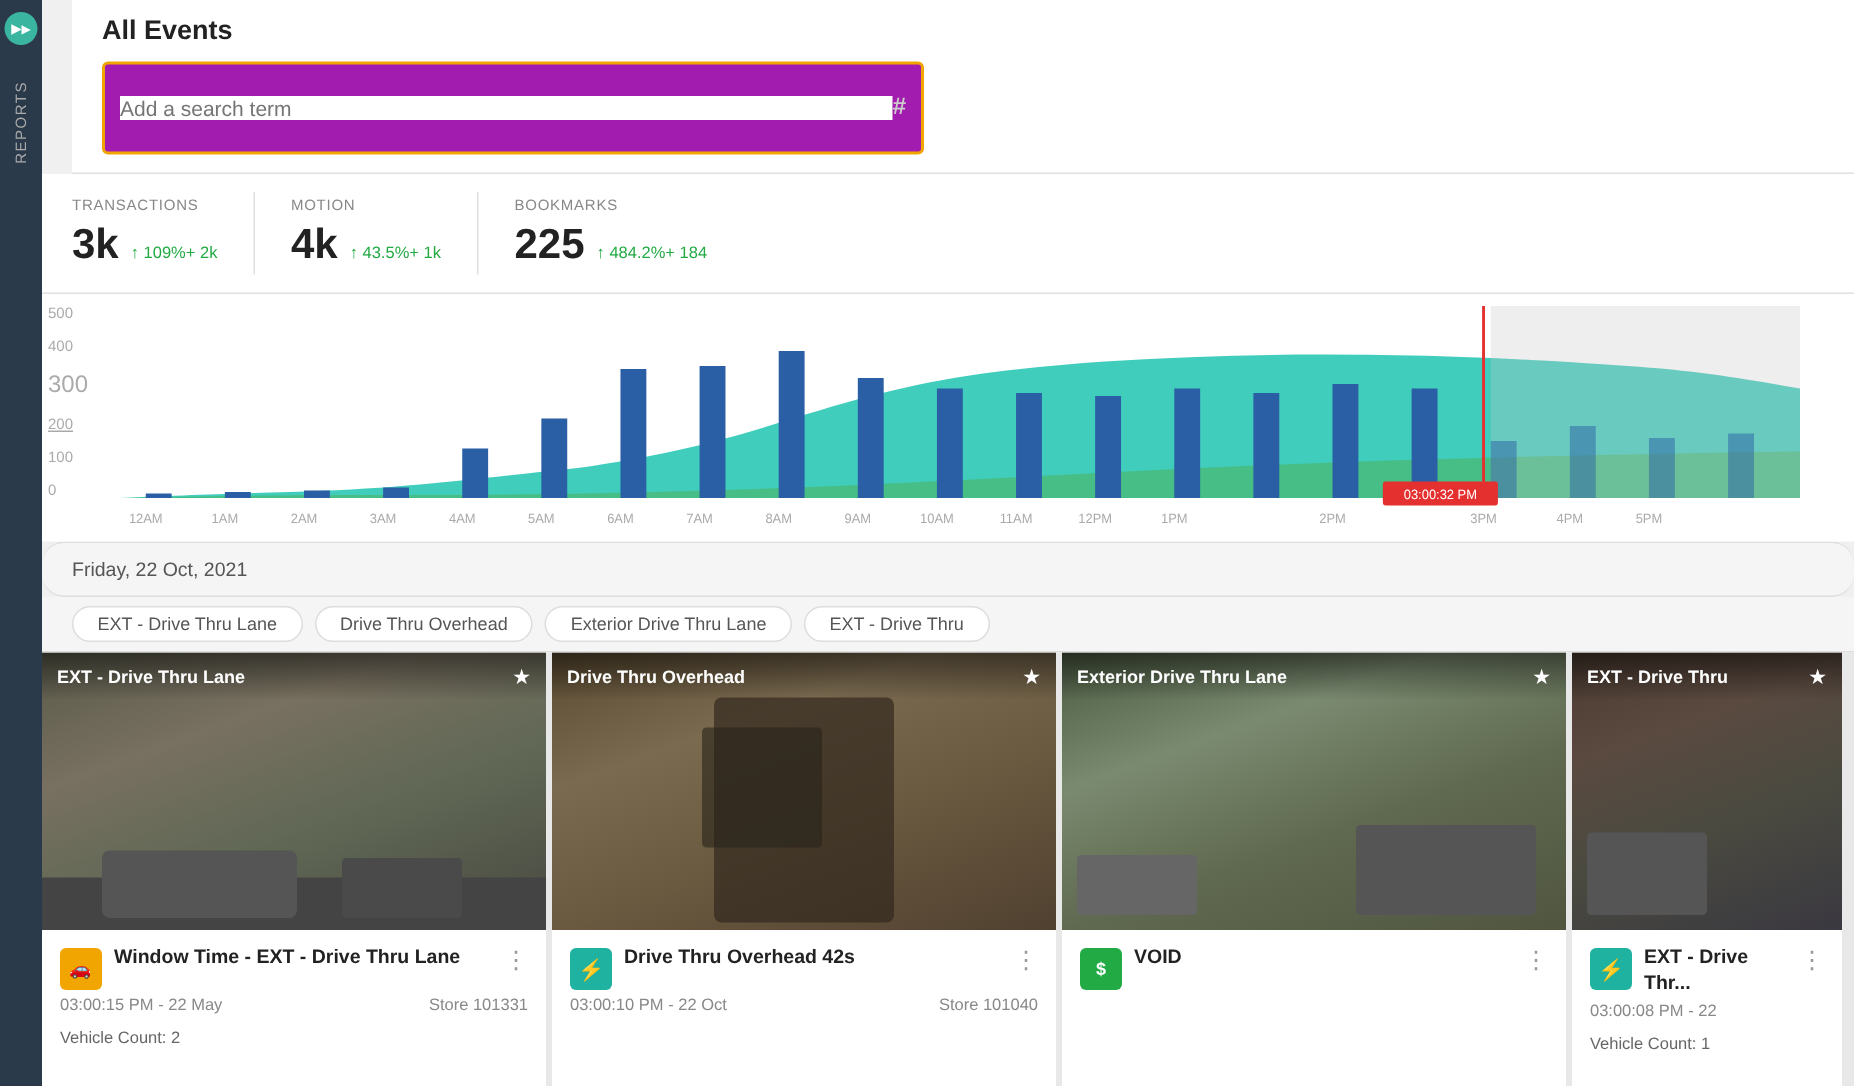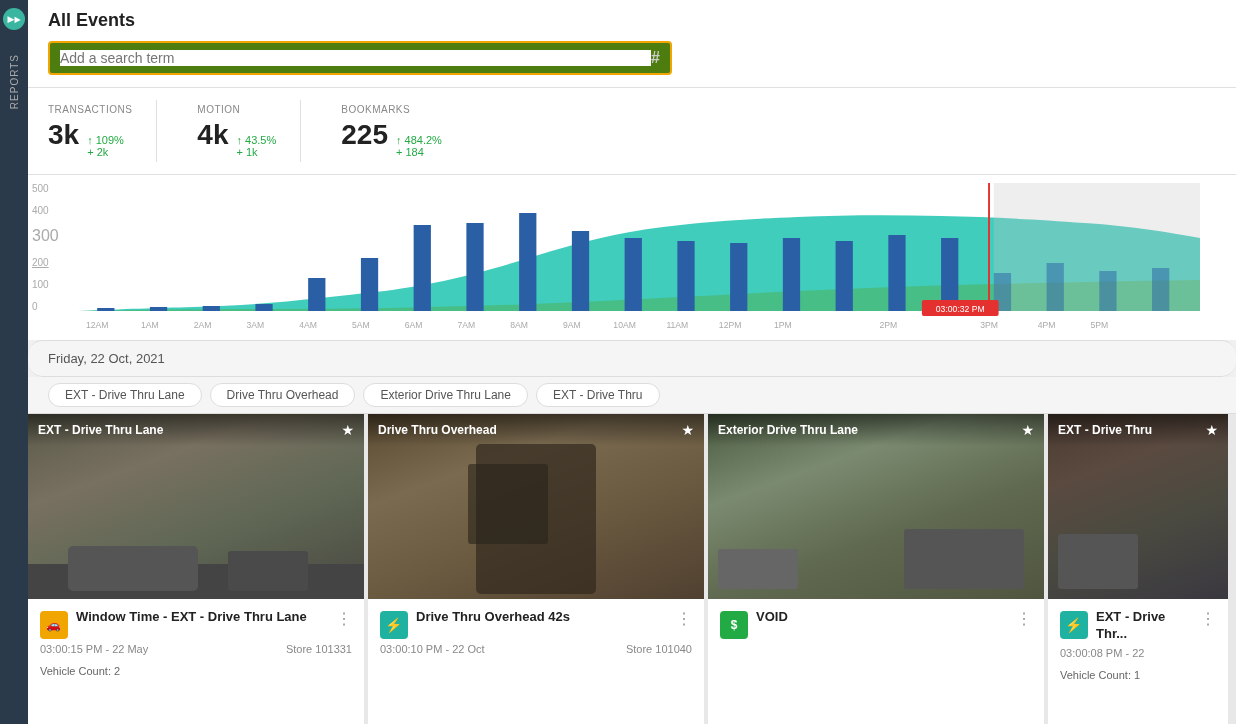--- a/index.html
+++ b/index.html
@@ -48,55 +48,56 @@
       display: flex;
       flex-direction: column;
       overflow: hidden;
     }
 
     
     .header {
       background: white;
       padding: 10px 20px 12px 20px;
       border-bottom: 1px solid #e0e0e0;
+      margin-left: 20px;
     }
     .page-title {
       font-size: 18px;
       font-weight: bold;
       color: #222;
       margin-bottom: 10px;
     }
     .search-bar-container {
       display: flex;
       align-items: center;
       border: 2px solid #f0a500;
       border-radius: 4px;
-      padding: 6px 10px;
-      background: #4d7c0f;
-      width: 624px;
+      padding: 20px 10px;
+      background: #a21caf;
+      width: 548px;
     }
     .search-input {
       flex: 1;
       border: none;
       outline: none;
       font-size: 14px;
       color: #999;
     }
     .search-hash {
       color: #ccc;
       font-size: 16px;
       font-weight: bold;
     }
 
     
     .stats-bar {
       background: white;
       padding: 12px 20px;
       display: flex;
-      gap: 16px;
+      gap: 0;
       border-bottom: 1px solid #e0e0e0;
     }
     .stat-item {
       padding: 4px 24px 4px 0;
       margin-right: 24px;
       border-right: 1px solid #e0e0e0;
     }
     .stat-item:last-child { border-right: none; }
     .stat-label {
       font-size: 10px;
@@ -110,21 +111,21 @@
       align-items: baseline;
       gap: 8px;
     }
     .stat-value {
       font-size: 28px;
       font-weight: bold;
       color: #222;
     }
     .stat-change {
       display: flex;
-      flex-direction: column;
+      flex-direction: row;
       font-size: 11px;
       color: #22aa44;
     }
 
     
     .chart-area {
       background: white;
       padding: 10px 20px 0 20px;
       position: relative;
       height: 160px;

